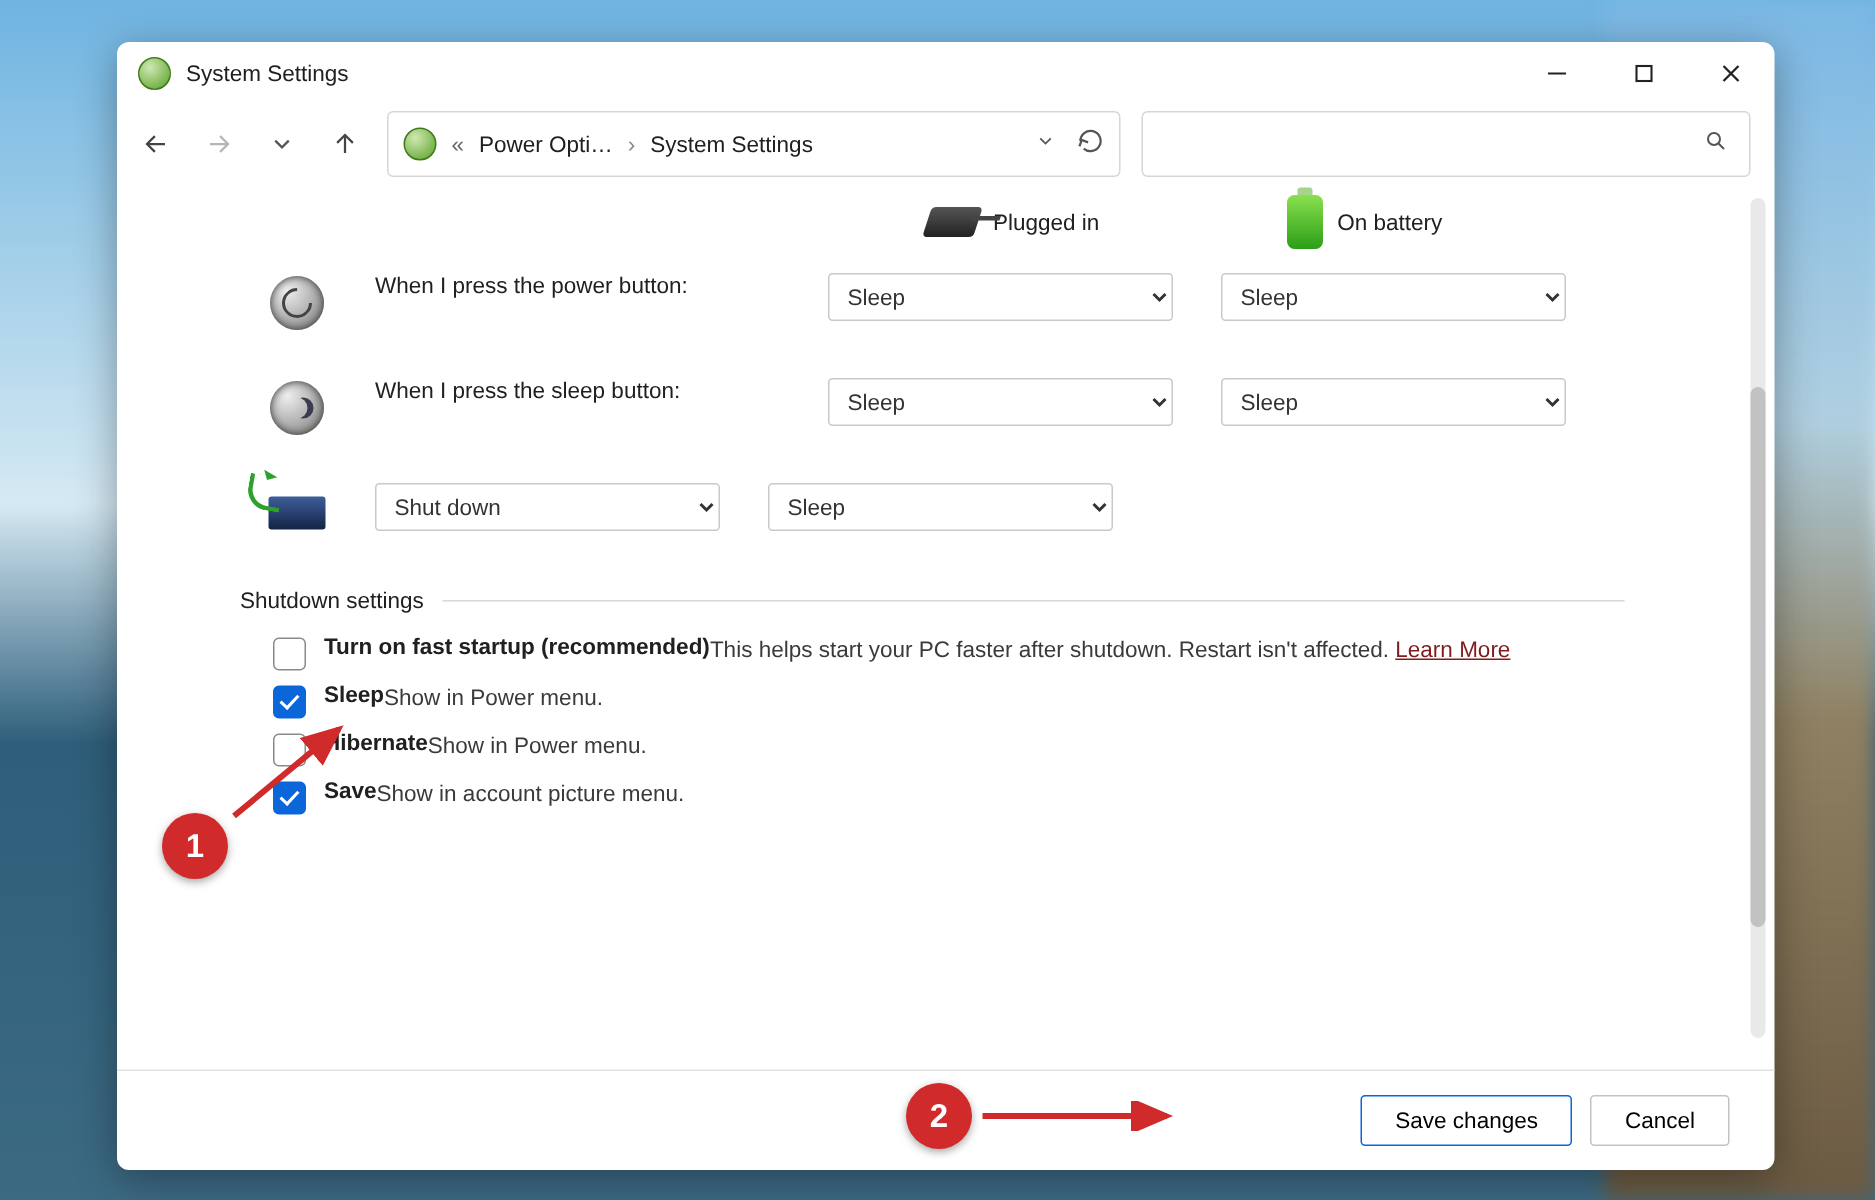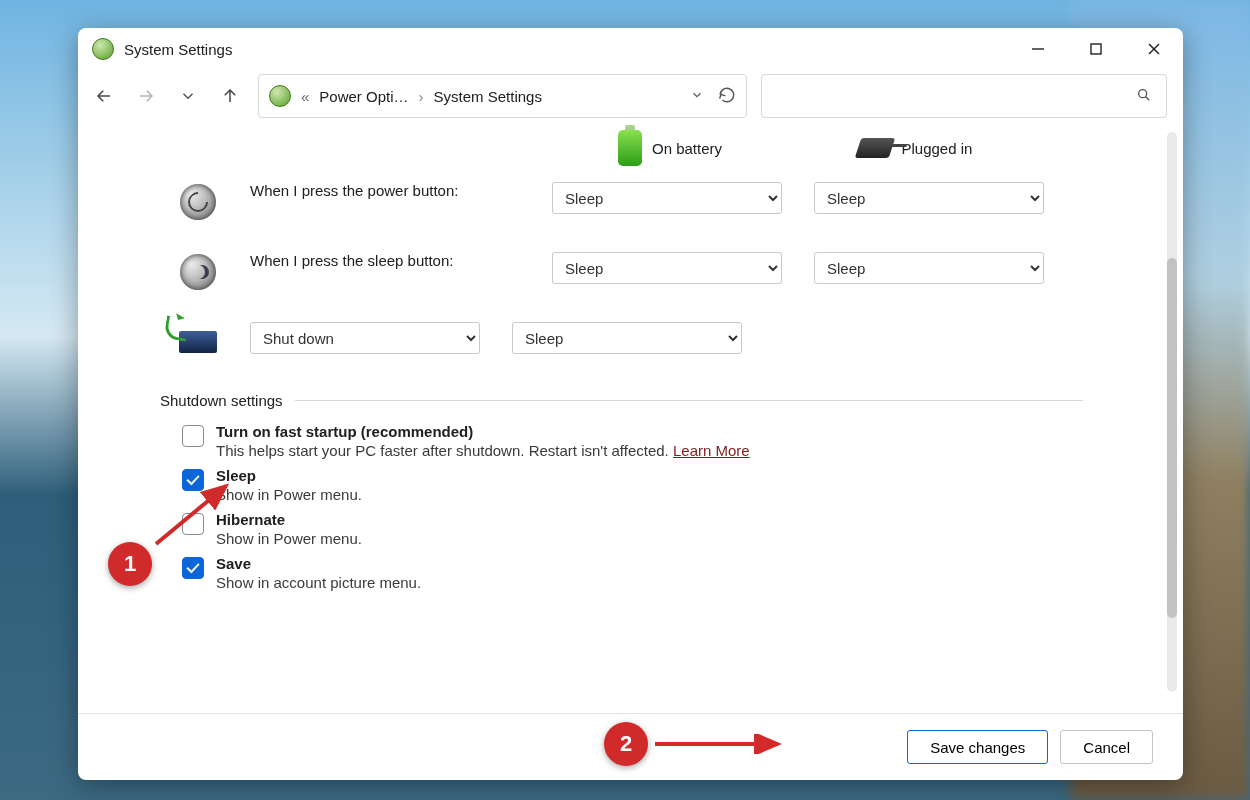--- a/index.html
+++ b/index.html
@@ -48,21 +48,21 @@
   .lid::after{content:"";position:absolute;left:-6px;top:-16px;border:5px solid transparent;border-top-color:#2da02d;transform:rotate(30deg)}
   .row label{flex:0 0 270px}
   select.dd{width:230px;height:32px;border:1px solid #c9c9c9;border-radius:3px;background:#fff;padding:0 8px;font-family:inherit;font-size:15px;color:#333}
 
   .sect{display:flex;align-items:center;gap:12px;margin:4px 0 14px -18px}
   .sect .line{flex:1;height:1px;background:#d8d8d8}
   .opt{display:flex;gap:12px;margin:0 0 8px 4px;align-items:flex-start}
   .cb{width:20px;height:20px;border:1.5px solid #8a8a8a;border-radius:4px;background:#fff;flex:0 0 20px;display:flex;align-items:center;justify-content:center;margin-top:2px}
   .cb.on{background:#0a66d9;border-color:#0a66d9}
   .cb.on::after{content:"";width:10px;height:5px;border-left:2px solid #fff;border-bottom:2px solid #fff;transform:rotate(-47deg);margin-top:-3px}
-  .opt .t{display:flex;flex-direction:column}
+  .opt .t{display:flex;flex-direction:row}
   .opt .t b{font-weight:600}
   .opt .t .d{color:#3a3a3a;margin-top:2px}
   a.learn{color:#7f1d1d;}
 
   .footer{height:66px;border-top:1px solid #e2e2e2;display:flex;align-items:center;justify-content:flex-end;gap:12px;padding:0 30px}
   .btn{height:34px;padding:0 22px;border:1px solid #c3c3c3;background:#fff;border-radius:3px;font-family:inherit;font-size:15px}
   .btn.primary{border-color:#0a66d9}
 
   .ann-circle{position:absolute;width:44px;height:44px;border-radius:50%;background:#D02A2A;color:#fff;font-weight:700;font-size:22px;display:flex;align-items:center;justify-content:center;z-index:5;box-shadow:0 2px 6px rgba(0,0,0,.35)}
   .ann-arrow{position:absolute;z-index:4}
@@ -144,26 +144,26 @@
     </div>
   </div>
 
   <div class="content">
     <div class="scroll"></div>
     <div class="thumb"></div>
 
     <div class="body">
       <div class="colhdr">
         <div class="col">
+          <div class="plug"></div>
+          <span>Plugged in</span>
+        </div>
+        <div class="col">
           <div class="batt"></div>
           <span>On battery</span>
-        </div>
-        <div class="col">
-          <div class="plug"></div>
-          <span>Plugged in</span>
         </div>
       </div>
 
       <div class="row">
         <div class="ricon">
             <div class="pwrbtn"></div>
           </div>
         <label>When I press the power button:</label>
         <select class="dd"><option>Sleep</option></select>
         <select class="dd"><option>Sleep</option></select>

